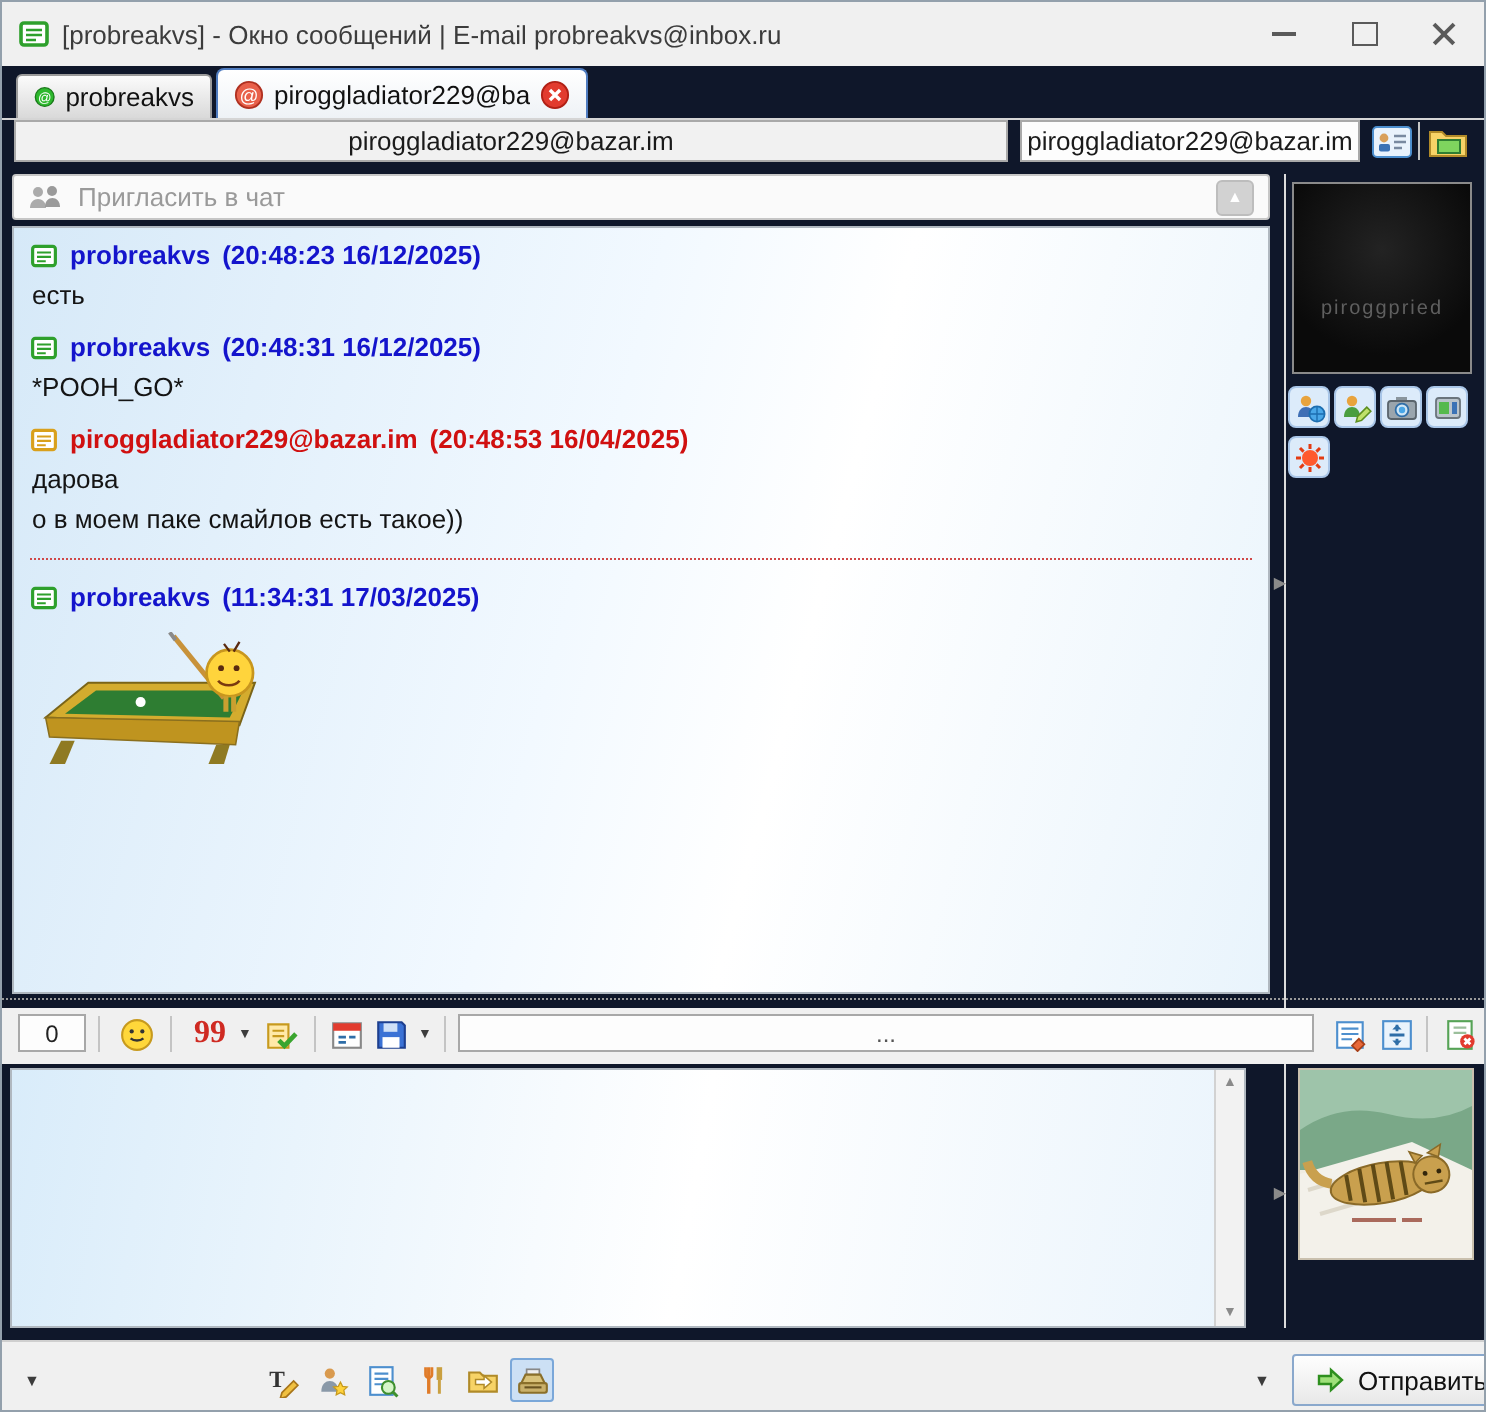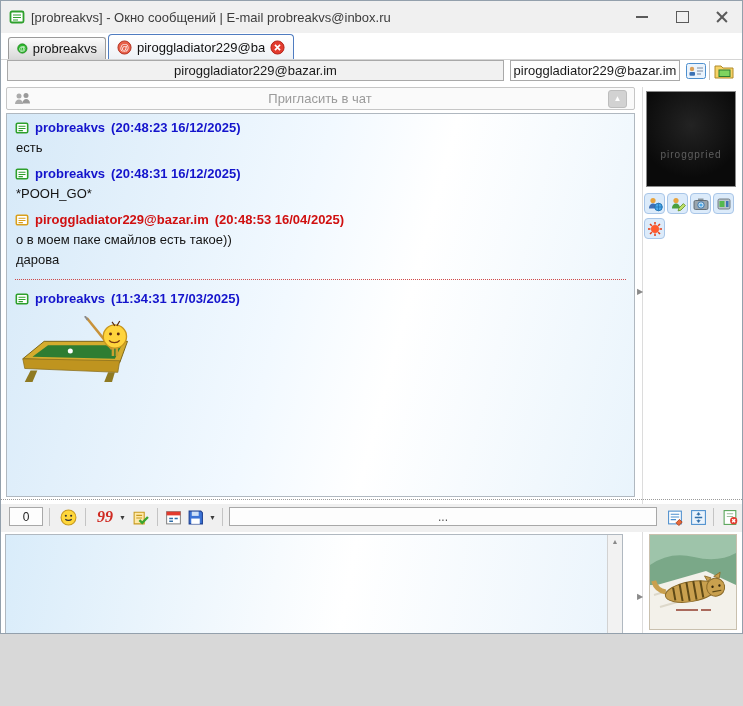--- a/index.html
+++ b/index.html
@@ -1,16 +1,16 @@
 <!DOCTYPE html>
 <html><head>
 <meta charset="utf-8">
 <style>
   html,body{margin:0;padding:0;background:#d8d8d8;font-family:"Liberation Sans",sans-serif;}
-  #window{position:relative;width:743px;height:634px;background:#ffffff;border:1px solid #93a0ac;box-sizing:border-box;overflow:hidden;}
+  #window{position:relative;width:743px;height:706px;background:#0f172a;border:1px solid #93a0ac;box-sizing:border-box;overflow:hidden;}
   .abs{position:absolute;}
   
   #titlebar{left:0;top:0;width:743px;height:32px;background:#f0f0f0;display:flex;align-items:center;}
   #title-icon{margin:0 6px 0 8px;display:flex;}
   #title-text{font-size:13px;color:#3c3c3c;white-space:nowrap;}
   #win-controls{position:absolute;right:2px;top:2px;display:flex;}
   .wc{width:40px;height:27px;display:flex;align-items:center;justify-content:center;position:relative;}
   .min-glyph{width:12px;height:2px;background:#5a5a5a;}
   .max-glyph{width:11px;height:10px;border:1.5px solid #5a5a5a;}
   .x-a,.x-b{position:absolute;width:14px;height:1.8px;background:#5a5a5a;left:13px;top:13px;}
@@ -20,21 +20,21 @@
   .tab{position:absolute;display:flex;align-items:center;gap:5px;padding:0 8px;font-size:13px;color:#111;box-sizing:border-box;}
   .tab-inactive{left:7px;top:4px;height:22px;width:98px;background:linear-gradient(#fbfbfb,#d9d9d9);border:1px solid #9a9a9a;border-bottom:none;border-radius:3px 3px 0 0;}
   .tab-active{left:107px;top:1px;height:25px;width:186px;background:linear-gradient(#ffffff,#eef2f6);border:1px solid #4f7cc0;border-bottom:none;border-radius:4px 4px 0 0;}
   
   .field{position:absolute;height:21px;border:1px solid #a9a9a9;box-sizing:border-box;display:flex;align-items:center;justify-content:center;font-size:13px;color:#1a1a1a;}
   #field-contact{left:6px;top:59px;width:497px;background:#f1f1f1;}
   #field-account{left:509px;top:59px;width:170px;background:#fdfdfd;}
   .hdr-icon-btn{position:absolute;top:60px;width:22px;height:19px;display:flex;align-items:center;justify-content:center;}
   .vsep{position:absolute;width:1px;background:#c4c4c4;}
   
-  #invite{left:5px;top:86px;width:629px;height:23px;background:#fafafa;border:1px solid #c6c6c6;border-radius:2px;box-sizing:border-box;display:flex;align-items:center;gap:7px;padding:0 7px;text-align:center;}
+  #invite{left:5px;top:86px;width:629px;height:23px;background:#fafafa;border:1px solid #c6c6c6;border-radius:2px;box-sizing:border-box;display:flex;align-items:center;gap:7px;padding:0 7px;}
   #invite-text{font-size:13px;color:#9a9a9a;flex:1;}
   #invite-collapse{width:17px;height:16px;background:#d2d2d2;border:1px solid #bdbdbd;border-radius:3px;color:#ffffff;font-size:8px;display:flex;align-items:center;justify-content:center;}
   
   #chat{left:5px;top:112px;width:629px;height:384px;border:1px solid #b0b8c0;box-sizing:border-box;background:linear-gradient(105deg,#d6e9f8 0%,#f2f9ff 45%,#ffffff 62%,#e9f4fc 100%);padding:4px 8px;overflow:hidden;}
   .msg-head{display:flex;align-items:center;gap:6px;font-weight:bold;font-size:13px;margin-top:11px;}
   .msg-head.first{margin-top:2px;}
   .msg-head.out{color:#1414cc;} .msg-head.in{color:#d01010;}
   .msg-line{font-size:13px;color:#141414;margin:5px 0 0 1px;}
   .day-sep{border-top:1px dotted #d04848;margin:12px 0 1px 0;height:0;}
   .ni{width:14px;height:14px;flex:none;}
@@ -46,21 +46,21 @@
   #sun-btn{left:643px;top:217px;}
   .splitter{width:10px;height:14px;color:#8a8a8a;font-size:8px;display:flex;align-items:center;justify-content:center;}
   #panel-divider{left:641px;top:86px;width:1px;height:577px;background:#dcdcdc;}
   
   #grip{left:0;top:498px;width:743px;height:0;border-top:1px dotted #9a9a9a;}
   #toolbar{left:0;top:503px;width:743px;height:28px;background:#f0f0f0;}
   .tb{position:absolute;top:3px;height:20px;display:flex;align-items:center;justify-content:center;}
   #char-counter{left:8px;width:34px;height:19px;border:1px solid #a8a8a8;background:#fdfdfd;font-size:12px;color:#222;box-sizing:border-box;}
   .tool-sep{position:absolute;top:4px;width:1px;height:18px;background:#c4c4c4;}
   .dd{font-size:7px;color:#3c3c3c;width:11px;}
-  .quote-glyph{font-family:"Liberation Serif",serif;font-weight:bold;font-style:italic;font-size:16px;color:#cf2a22;}
+  .quote-glyph{font-family:"Liberation Serif",serif;font-weight:bold;font-size:16px;color:#cf2a22;}
   #quick-answers{left:228px;width:428px;height:19px;border:1px solid #a8a8a8;background:#fdfdfd;font-size:12px;color:#555;box-sizing:border-box;}
   
   #input-panel{left:4px;top:533px;width:618px;height:130px;border:1px solid #b0b8c0;box-sizing:border-box;background:linear-gradient(100deg,#d9ecfa 0%,#ffffff 55%,#eaf4fc 100%);}
   #input-scroll{position:absolute;right:0;top:0;width:15px;height:128px;background:#f2f2f2;border-left:1px solid #d2d2d2;box-sizing:border-box;display:flex;flex-direction:column;justify-content:space-between;align-items:center;}
   .scr{font-size:7px;color:#8a8a8a;padding:3px 0;}
   #self-avatar{left:648px;top:533px;width:88px;height:96px;border:1px solid #c9c0ae;box-sizing:border-box;background:#efece2;}
   
   #bottombar{left:0;top:669px;width:743px;height:37px;background:#f0f0f0;border-top:1px solid #cfcfcf;box-sizing:border-box;}
   .bb-dd{position:absolute;top:7px;width:22px;height:24px;display:flex;align-items:center;justify-content:center;font-size:8px;color:#3c3c3c;}
   .bb-btn{position:absolute;top:6px;height:26px;border:1px solid #8aa8cc;border-radius:2px;background:linear-gradient(#fefefe,#e8e8e8);display:flex;align-items:center;gap:6px;padding:0 10px;font-size:13px;color:#111;box-sizing:border-box;}
@@ -175,22 +175,22 @@
     </div>
     <div class="msg-line">*POOH_GO*</div>
 
     <div class="msg-head in">
       <svg class="ni" style="color:#d9a01c">
           <use href="#sym-note"></use>
         </svg>
       <span>piroggladiator229@bazar.im</span>
       <span>(20:48:53 16/04/2025)</span>
     </div>
+    <div class="msg-line">дарова</div>
     <div class="msg-line">о в моем паке смайлов есть такое))</div>
-    <div class="msg-line">дарова</div>
 
     <div class="day-sep"></div>
 
     <div class="msg-head out">
       <svg class="ni" style="color:#2ea02c">
           <use href="#sym-note"></use>
         </svg>
       <span>probreakvs</span>
       <span>(11:34:31 17/03/2025)</span>
     </div>

